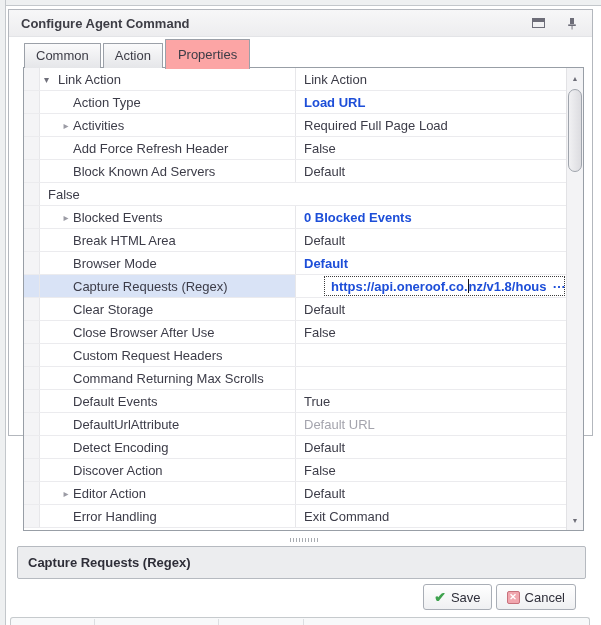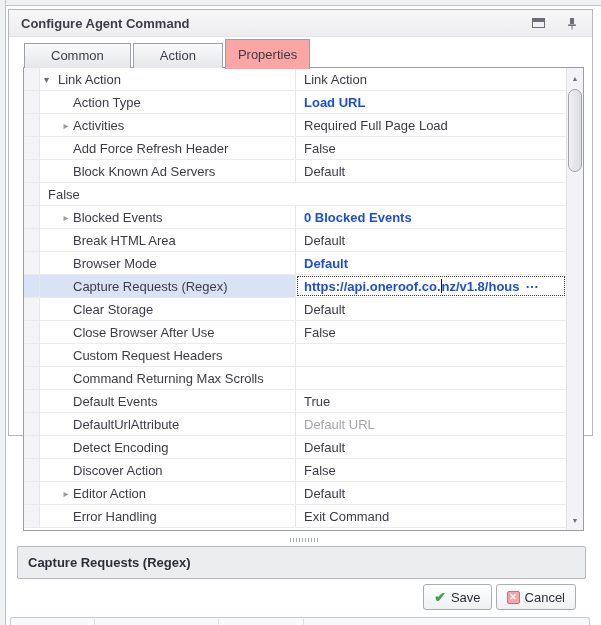--- a/index.html
+++ b/index.html
@@ -19,21 +19,21 @@
   .titlebar { position:absolute; left:0; top:0; right:0; height:27px;
     background:linear-gradient(#f7f7f8,#ededef); border-bottom:1px solid #e3e4e7;
     display:flex; align-items:center; padding:0 12px; }
   .title { font-size:13px; font-weight:bold; color:#3d3d45; flex:1; }
   .tb-icons { display:flex; align-items:center; gap:18px; }
   .tb-icon { display:flex; align-items:center; justify-content:center; width:16px; height:14px; }
 
   
   .tabs { position:absolute; left:15px; top:28px; height:30px; display:flex;
     align-items:flex-end; z-index:2; }
-  .tab { height:25px; line-height:24px; padding:0 26px; margin-right:2px;
+  .tab { height:25px; line-height:24px; padding:0 11px; margin-right:2px;
     font-size:13px; color:#3c3c46;
     background:linear-gradient(#fafafb,#e5e6e9); border:1px solid #9ba0a8;
     border-bottom:none; border-radius:1px 1px 0 0; }
   .tab.active { height:30px; line-height:29px; padding:0 12px; background:#fca5a5;
     margin-bottom:-1px; position:relative; z-index:3; }
 
   
   .grid-wrap { position:absolute; left:14px; top:57px; width:561px; height:464px;
     border:1px solid #989ea6; background:#fff; display:flex; z-index:1; }
   .grid-rows { width:542px; }
@@ -42,21 +42,21 @@
   .c-lab { width:256px; border-right:1px solid #e7e7ea; display:flex; align-items:center;
     font-size:13px; color:#3c3c48; flex:none; overflow:hidden; white-space:nowrap; }
   .lv0 { padding-left:4px; } .lv1 { padding-left:19px;text-align:center; }
   .glyph { width:14px; flex:none; font-size:10px; color:#6f6f7a; }
   .glyph.light { color:#9b9ba4; }
   .c-val { flex:1; display:flex; align-items:center; padding:0 5px 0 8px;
     font-size:13px; color:#3c3c48; white-space:nowrap; overflow:hidden; }
   .c-val.b { font-weight:bold; color:#1d4ed8; }
   .c-val.ph { color:#a4a4ad; }
   .sel .c-ind, .sel .c-lab { background:#d9e3f6; }
-  .c-val.focus { outline:1px dotted #3c3c3c; outline-offset:-2px; background:#fff; }
+  .c-val.focus { outline:1px dotted #3c3c3c; outline-offset:-2px; background:#fff;margin-left:27px; }
   .caret { width:1px; height:14px; background:#101014; flex:none; }
   .ell { margin-left:6px; }
 
   
   .vscroll { width:17px; border-left:1px solid #e2e2e5; background:#f3f3f5; position:relative; }
   .sb-btn { position:absolute; left:0; right:0; height:16px; display:flex;
     align-items:center; justify-content:center; font-size:7px; color:#6e6e78; }
   .sb-up { top:2px; } .sb-down { bottom:2px; }
   .sb-thumb { position:absolute; left:1px; right:1px; top:21px; height:83px;
     border:1px solid #9fa4ac; border-radius:7px;

